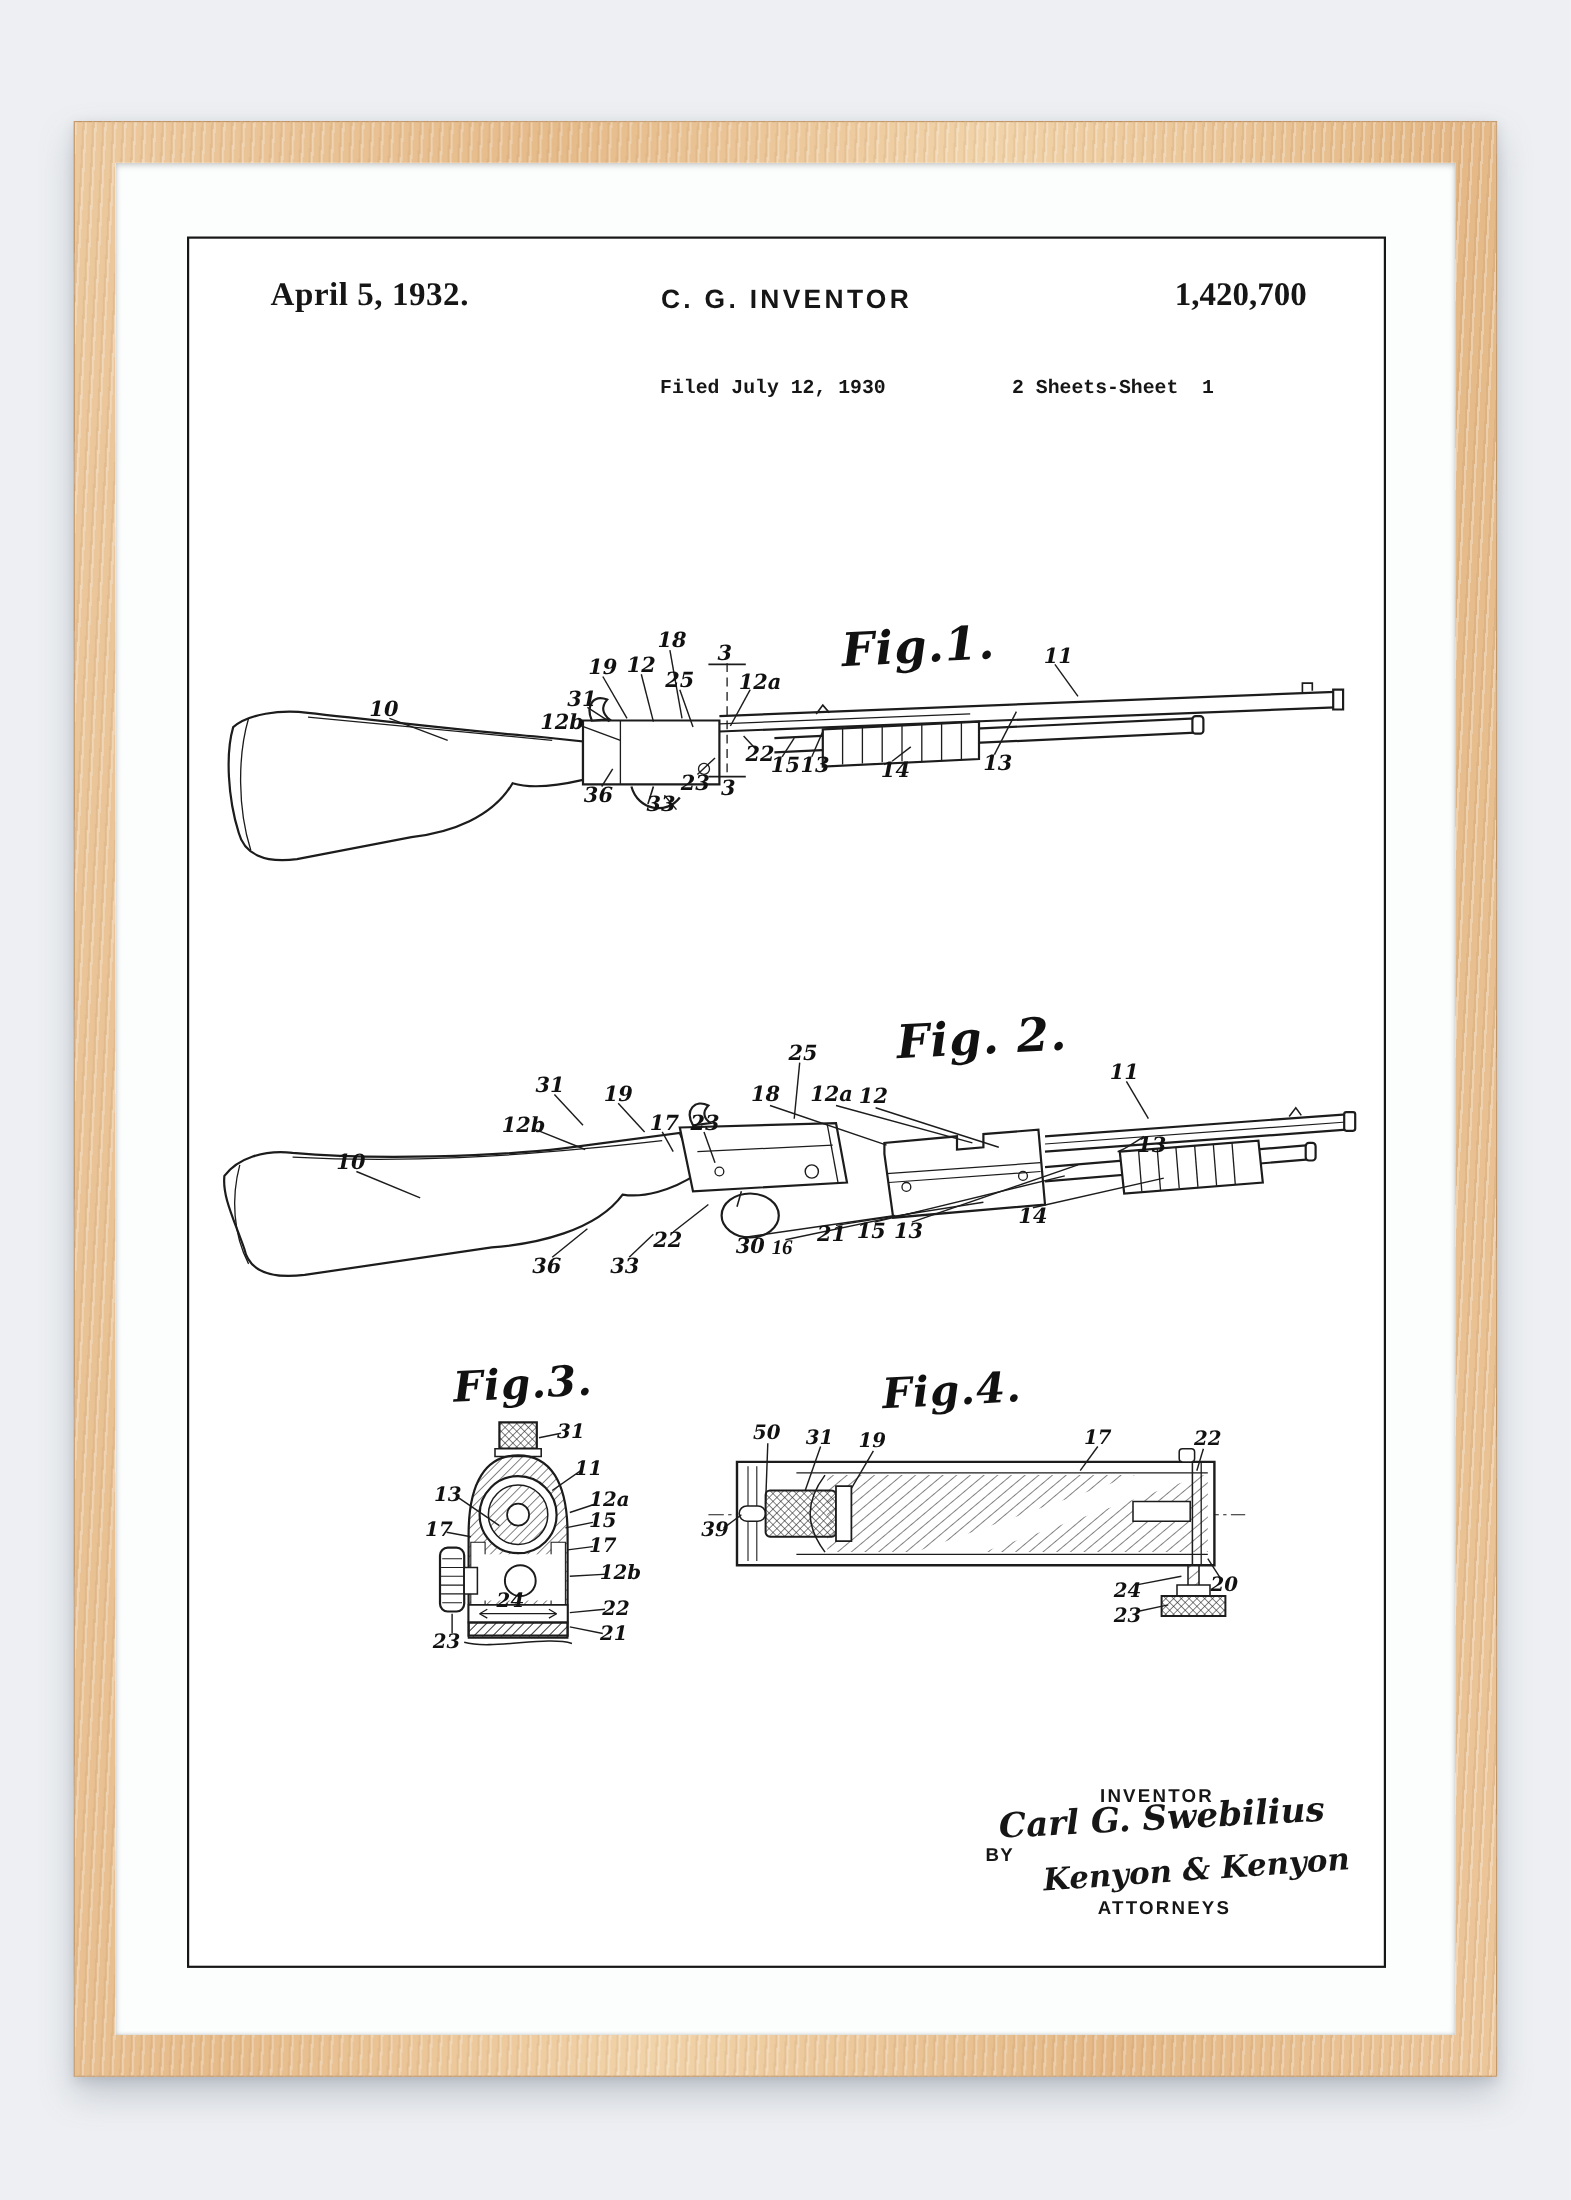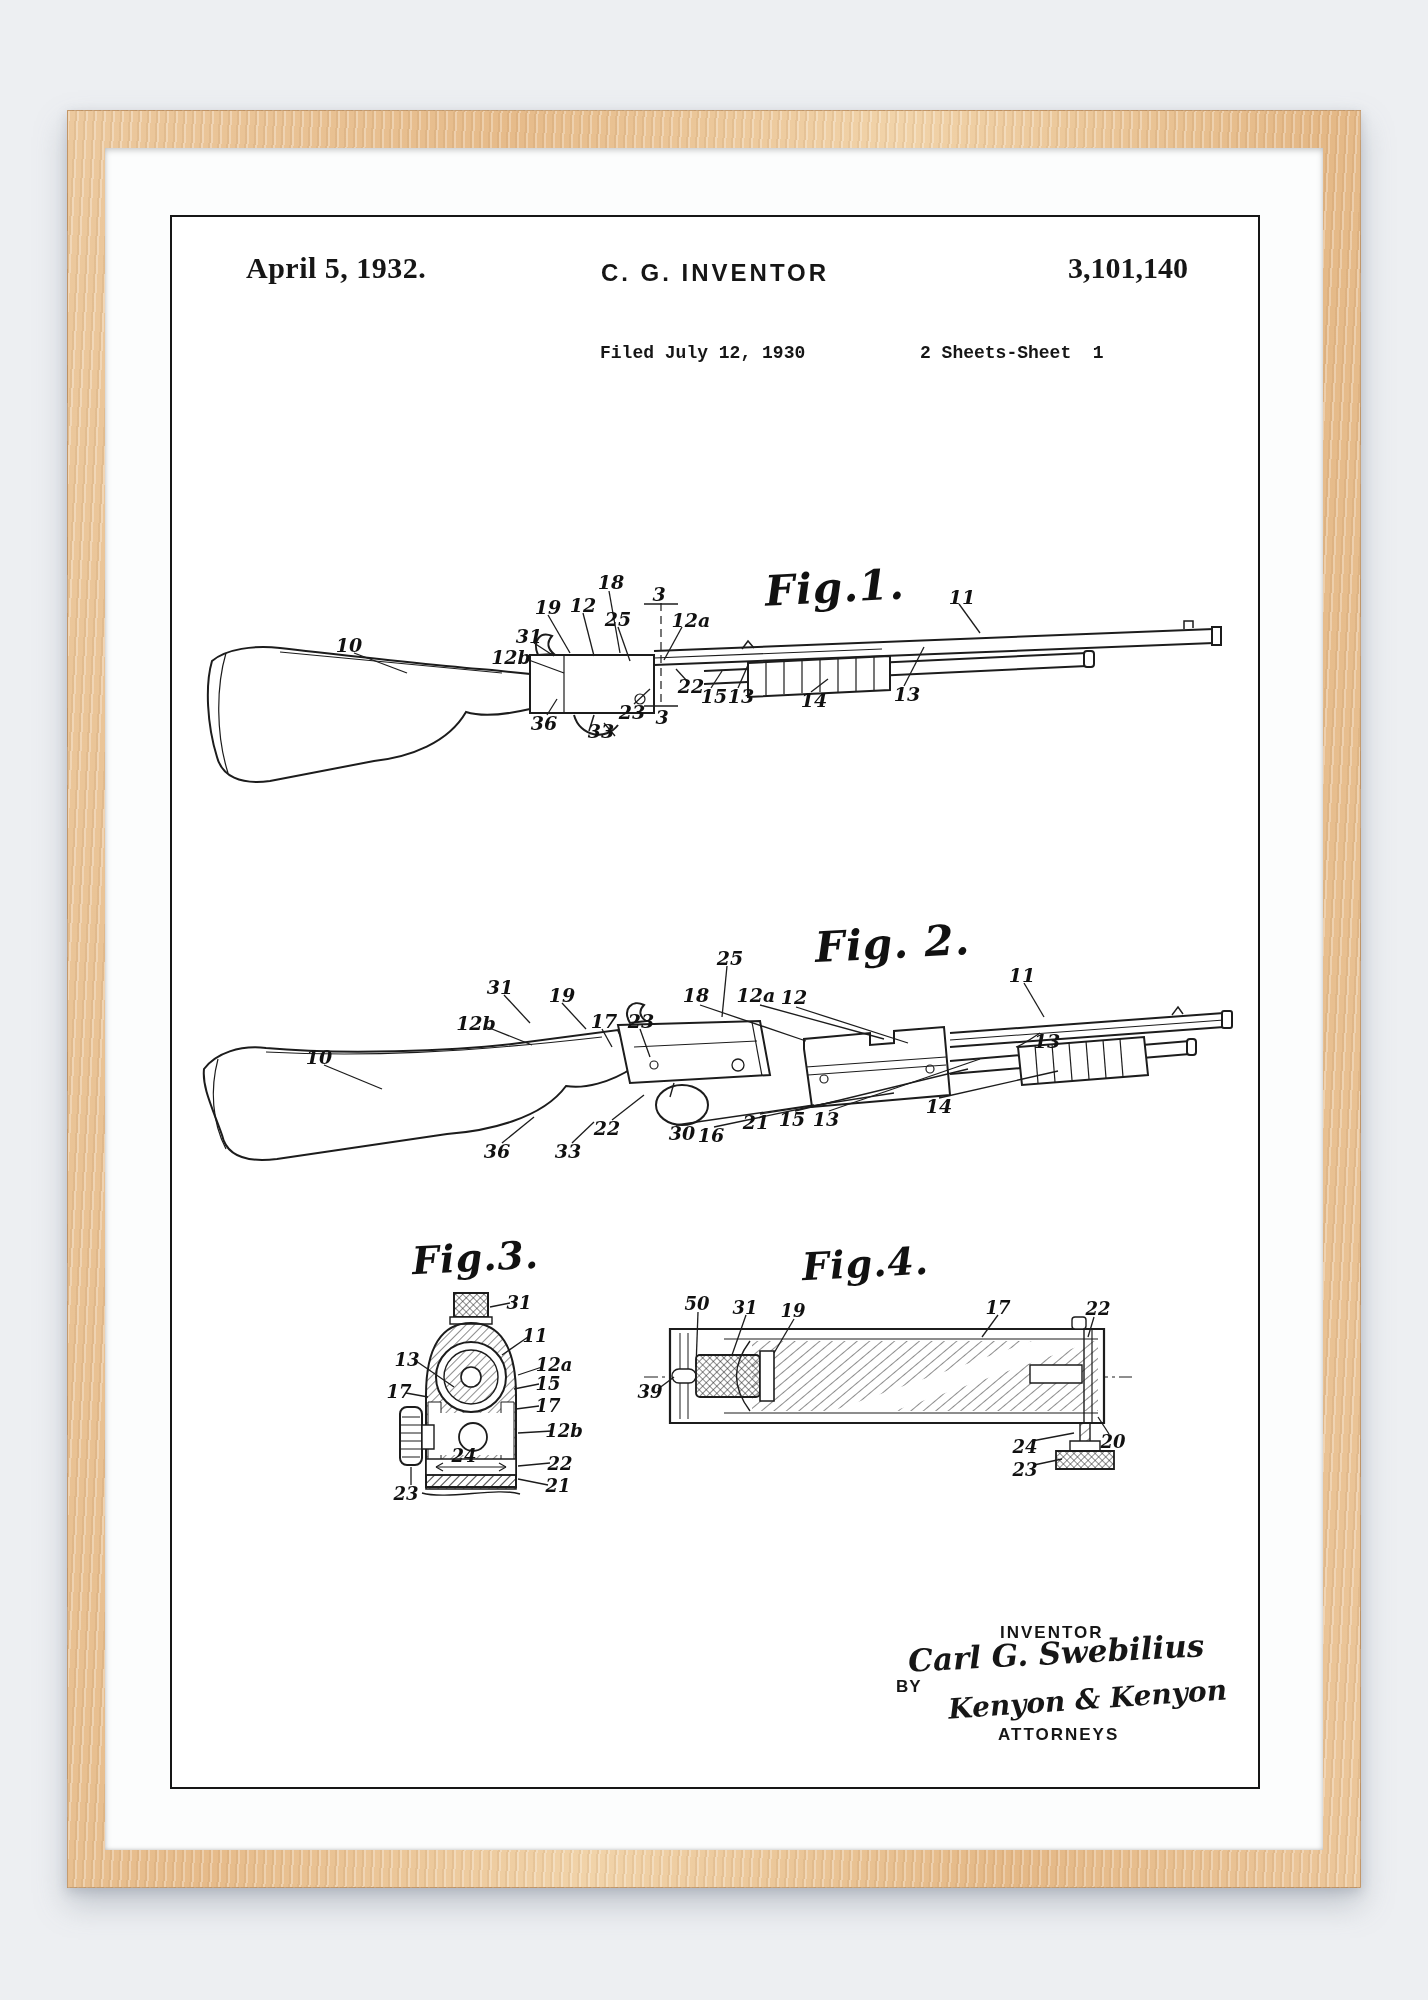--- a/index.html
+++ b/index.html
@@ -56,21 +56,21 @@
 
 <div class="stage">
   <div class="frame">
     <div class="mat"></div>
   </div>
 
   <div class="print">
 
     <div class="abs date">April 5, 1932.</div>
     <div class="abs pname">C. G. INVENTOR</div>
-    <div class="abs pnum">3,101,140</div>
+    <div class="abs pnum">1,420,700</div>
     <div class="abs filed">Filed July 12, 1930</div>
     <div class="abs sheets">2 Sheets-Sheet  1</div>
 
     <div class="fig fig1">
       <svg viewBox="0 0 1060 240" width="1060" height="240">
         <g fill="#fff" stroke="#1c1c1c" stroke-width="2">
           <path d="M30,104 C44,92 72,88 98,91 C170,99 255,109 310,113 L348,117 L348,152 C322,158 300,160 284,155 C266,186 228,200 192,204 L88,224 C58,228 40,219 35,200 C25,168 23,128 30,104 Z"></path>
           <path d="M44,96 C34,130 34,178 46,216" fill="none" stroke-width="1.2"></path>
           <path d="M98,95 C180,103 260,111 320,116" fill="none" stroke-width="1.2"></path>
         </g>
@@ -222,21 +222,21 @@
           <span class="ref" style="left: 459px; top: 104px;">23</span>
           <span class="ref" style="left: 548px; top: 41px;">25</span>
           <span class="ref" style="left: 514px; top: 78px;">18</span>
           <span class="ref" style="left: 574px; top: 78px;">12a</span>
           <span class="ref" style="left: 612px; top: 80px;">12</span>
           <span class="ref" style="left: 137px; top: 140px;">10</span>
           <span class="ref" style="left: 315px; top: 234px;">36</span>
           <span class="ref" style="left: 386px; top: 234px;">33</span>
           <span class="ref" style="left: 425px; top: 211px;">22</span>
           <span class="ref" style="left: 500px; top: 216px;">30</span>
-          <span class="ref" style="left: 529px; top: 218px;">16</span>
+          <span class="ref" style="left: 529px; top: 218px; font-family: Liberation Serif, serif;">16</span>
           <span class="ref" style="left: 574px; top: 205px;">21</span>
           <span class="ref" style="left: 610px; top: 202px;">15</span>
           <span class="ref" style="left: 644px; top: 202px;">13</span>
           <span class="ref" style="left: 757px; top: 189px;">14</span>
           <span class="ref" style="left: 840px; top: 58px;">11</span>
           <span class="ref" style="left: 865px; top: 124px;">13</span>
         </div>
     </div>
 
     <div class="fig fig3">

